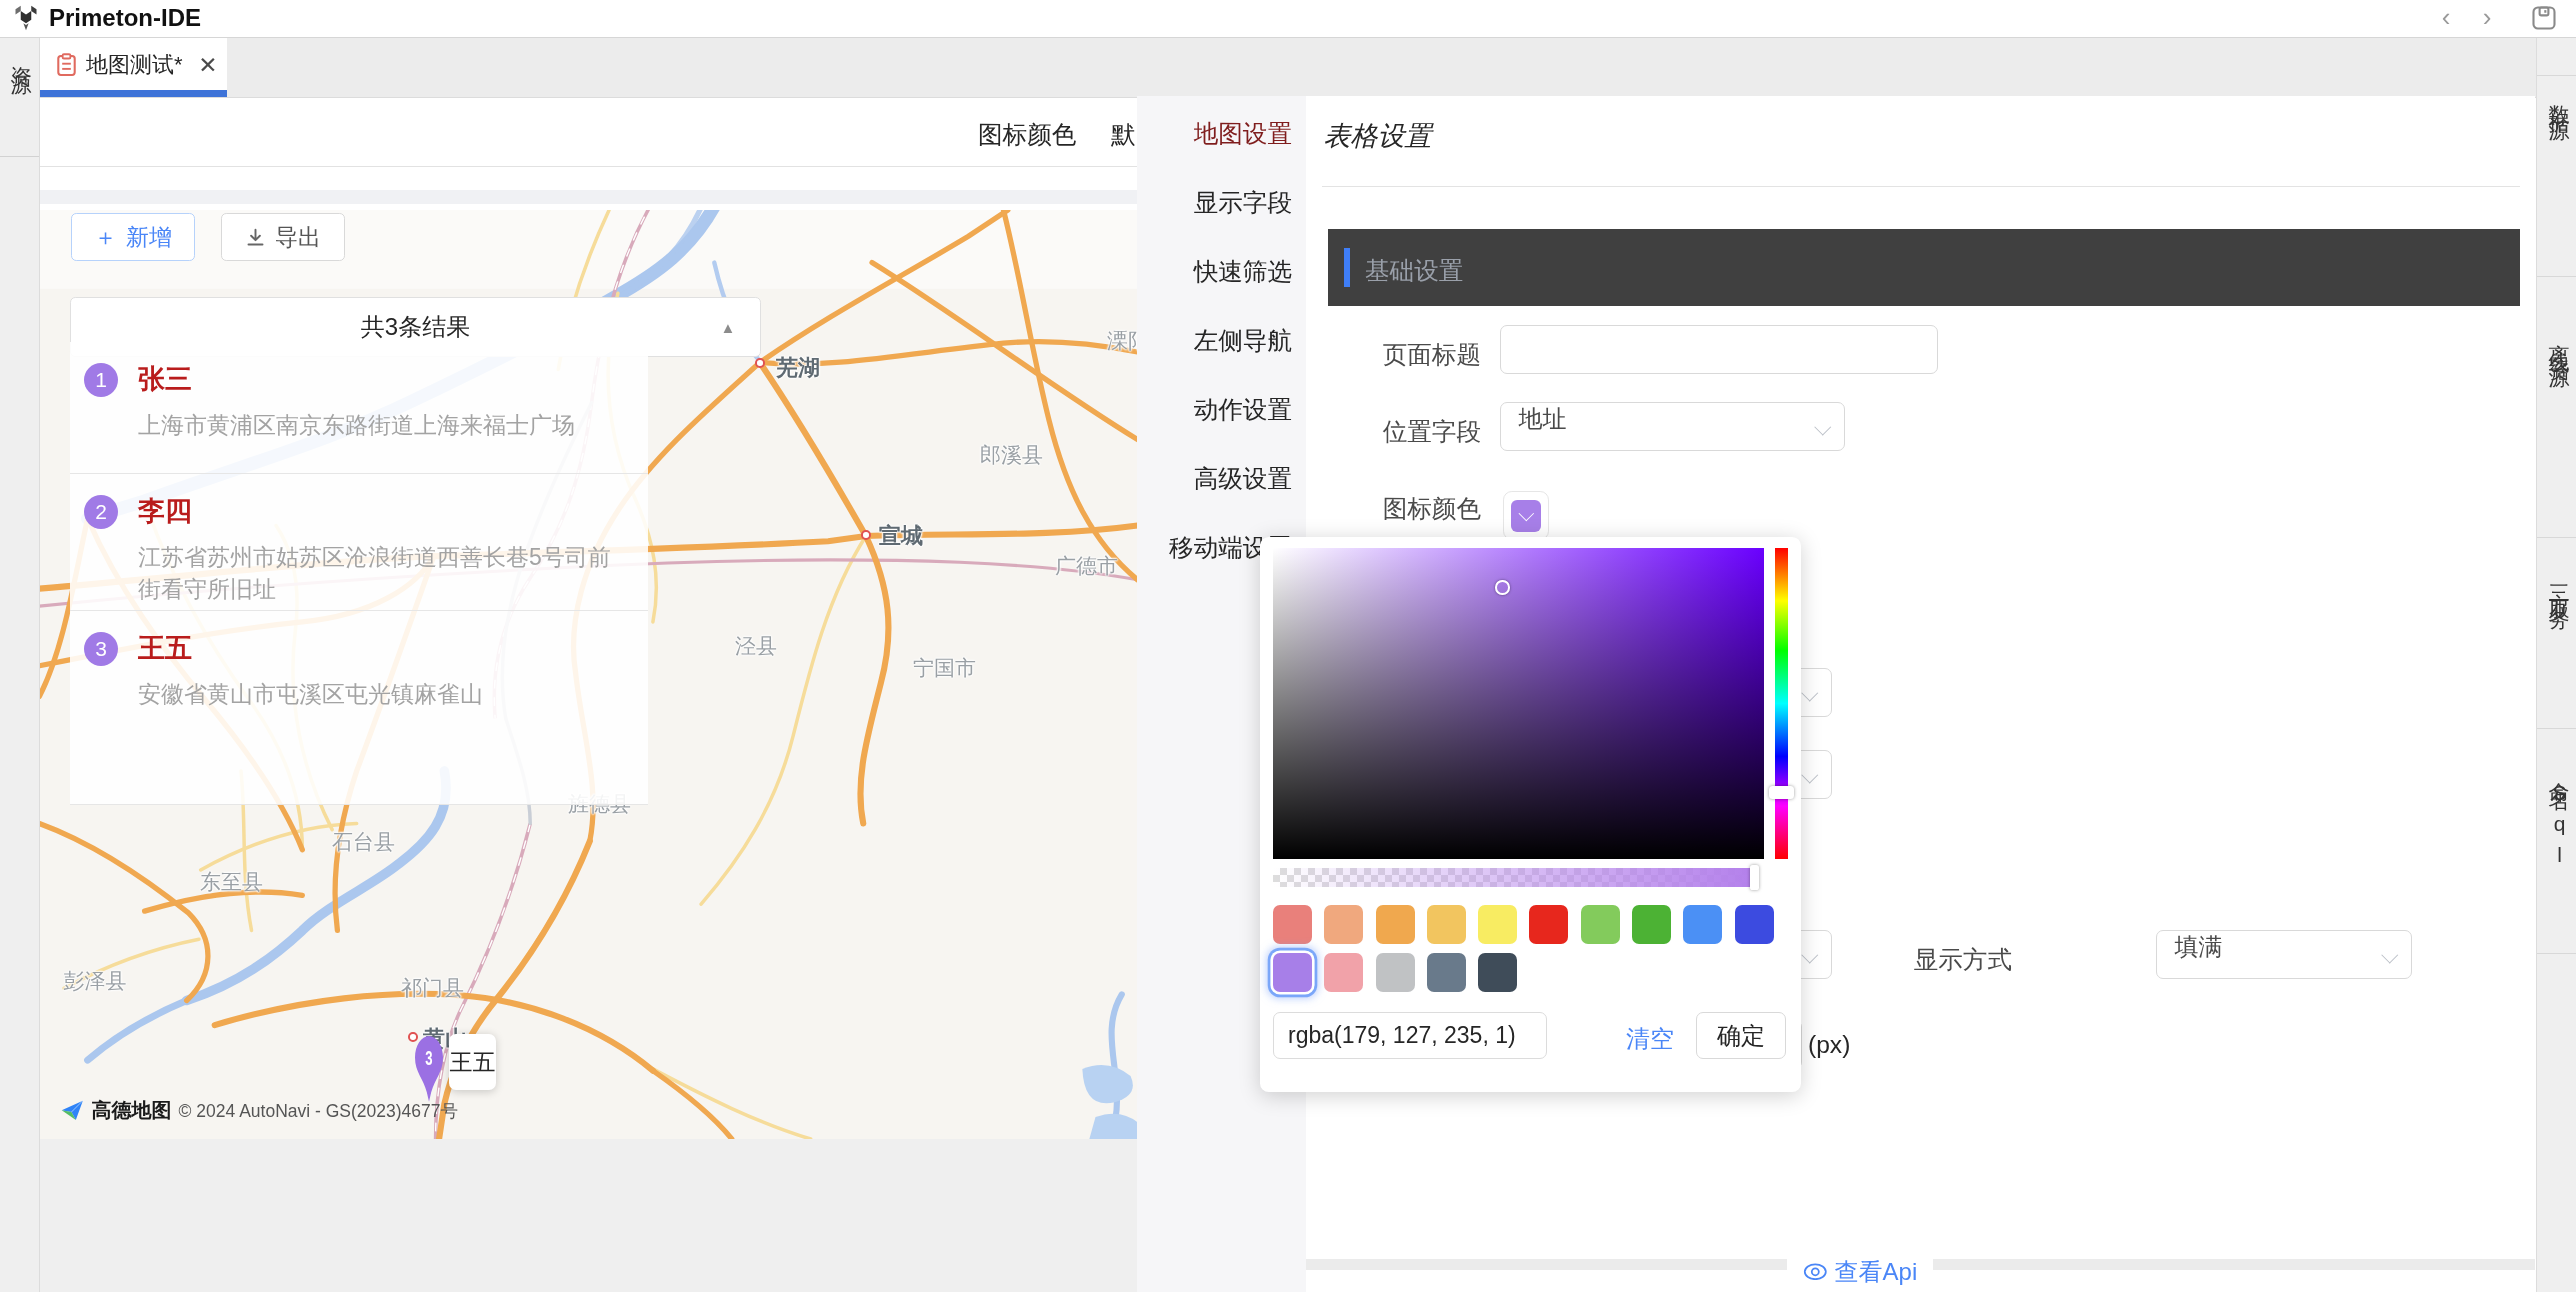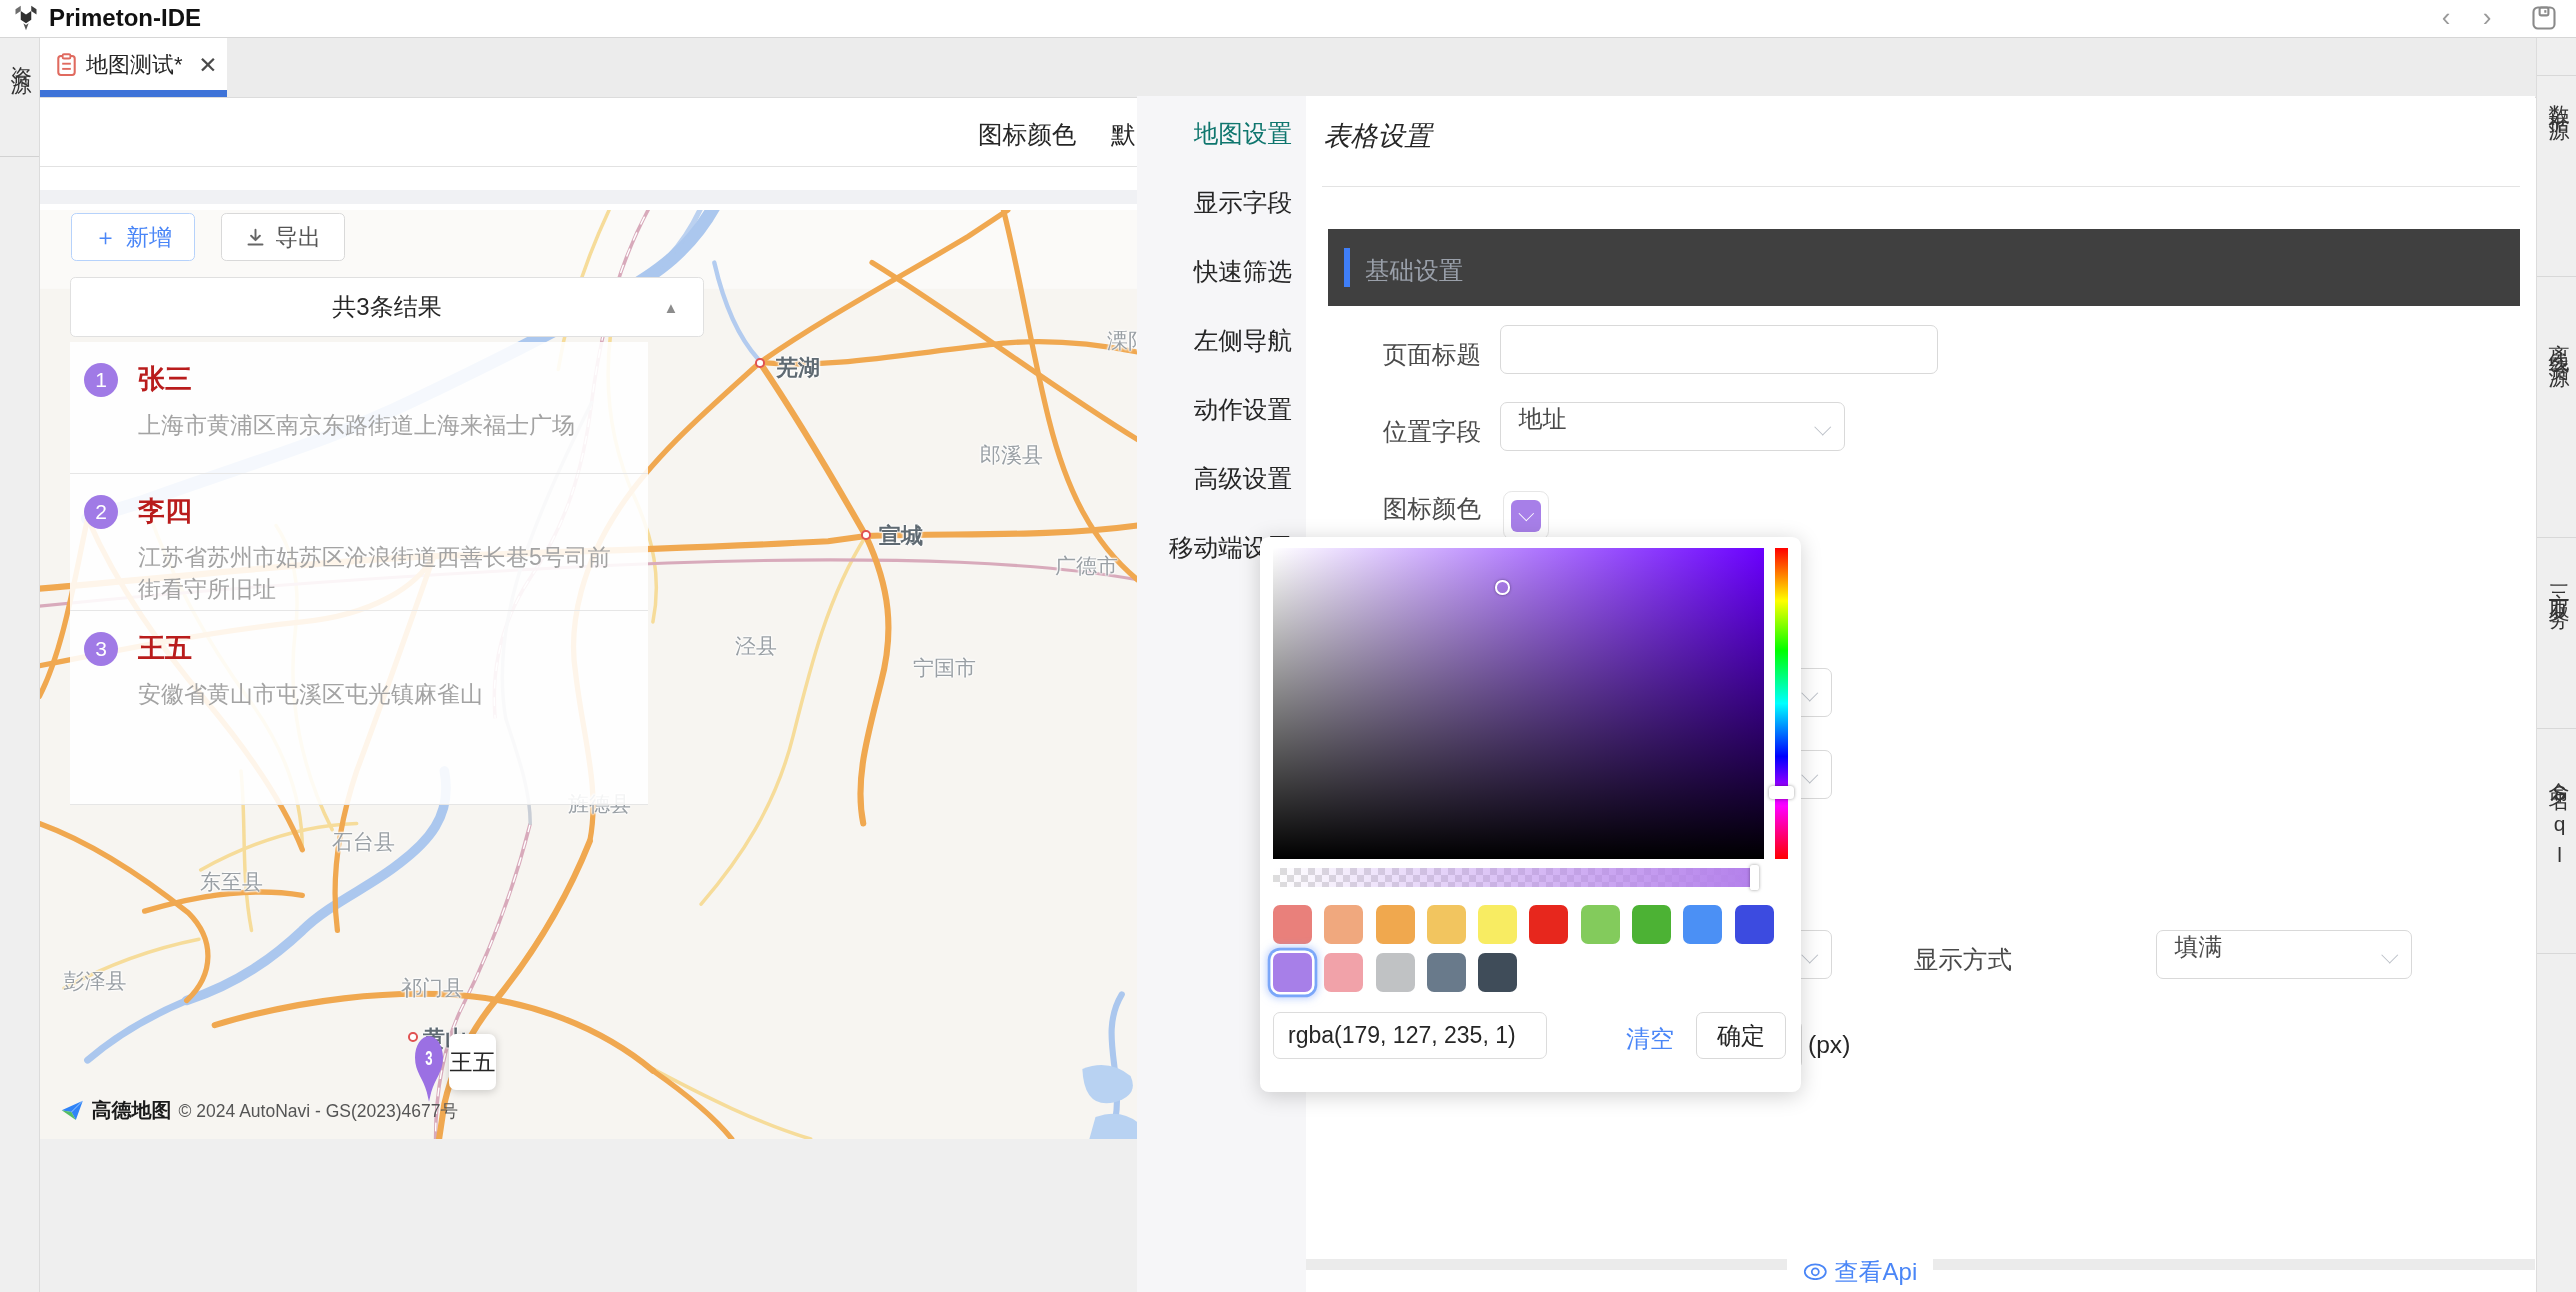--- a/index.html
+++ b/index.html
@@ -37,35 +37,35 @@
   .map-dot{position:absolute;width:9.6px;height:9.6px;border-radius:50%;background:#fff;border:2.6px solid #e05252;box-sizing:border-box;}
   .pin{position:absolute;left:376px;top:826px;width:28px;height:67px;}
   .pin-label{position:absolute;left:410px;top:824px;width:47px;height:56px;background:#fff;border-radius:7px;
              box-shadow:0 1.8px 8.8px rgba(0,0,0,.18);display:flex;align-items:center;justify-content:center;font-size:23px;color:#262626;}
   .attrib{position:absolute;left:21px;top:887px;display:flex;align-items:center;gap:7px;}
   .attrib-brand{font-size:20px;font-weight:800;color:#1a1a1a;}
   .attrib-copy{font-size:17.5px;color:#555;}
   .btn{position:absolute;height:48px;box-sizing:border-box;border-radius:5.3px;background:#fff;display:flex;align-items:center;justify-content:center;gap:8.8px;font-size:23px;cursor:pointer;}
   .btn-add{left:32px;top:117px;width:124px;border:0.9px solid #b6d2fb;color:#4a86f7;}
   .btn-export{left:182px;top:117px;width:124px;border:0.9px solid #d9d9d9;color:#555;}
-  .results{position:absolute;left:31px;top:181px;width:634px;height:60px;background:#fff;border:0.9px solid #e0e0e0;border-radius:5.3px;box-sizing:border-box;
+  .results{position:absolute;left:31px;top:201px;width:691px;height:60px;background:#fff;border:0.9px solid #e0e0e0;border-radius:5.3px;box-sizing:border-box;
            display:flex;align-items:center;justify-content:center;font-size:24px;color:#262626;cursor:pointer;}
   .results-caret{position:absolute;right:24.6px;top:21px;font-size:15px;color:#8c8c8c;}
   .rlist{position:absolute;left:31px;top:246px;width:578px;}
   .ritem{position:relative;background:rgba(255,255,255,.88);border-bottom:0.9px solid #e6e6e6;box-sizing:border-box;padding:19px 21px 0 14px;cursor:pointer;}
   .rnum{position:absolute;left:14px;top:21px;width:34px;height:34px;border-radius:50%;background:#a07ae6;color:#fff;
         display:flex;align-items:center;justify-content:center;font-size:21px;}
   .rname{margin-left:54px;font-size:27px;color:#b91c1c;font-weight:700;}
   .raddr{margin-left:54px;margin-top:12.3px;font-size:23px;line-height:32px;color:#a3a3a3;}
   .page-bottom{position:absolute;left:0;top:1043px;width:1099px;height:153px;background:#efefef;}
   
   .drawer{position:absolute;left:1137px;top:96px;width:1398px;height:1196px;background:#fff;z-index:25;}
   .dmenu{position:absolute;left:0;top:0;width:169px;height:1196px;background:#f6f6f8;}
   .dmenu-item{height:69px;box-sizing:border-box;padding:21px 14px 0 0;text-align:right;font-size:24.6px;color:#262626;white-space:nowrap;cursor:pointer;}
-  .dmenu-item.active{color:#0f766e;}
+  .dmenu-item.active{color:#7f1d1d;}
   .dcontent{position:absolute;left:169px;top:0;width:1229px;height:1196px;background:#fff;}
   .dtitle{position:absolute;left:17.5px;top:22px;font-size:27px;color:#262626;font-style:italic;}
   .ddiv{position:absolute;left:16px;top:90px;width:1198px;border-top:0.9px solid #e3e3e3;}
   .section{position:absolute;left:22px;top:133px;width:1192px;height:77px;background:#404040;}
   .section-bar{position:absolute;left:16px;top:19px;width:6.1px;height:39px;background:#3f7ef7;}
   .section-title{position:absolute;left:37px;top:24.6px;font-size:24.6px;color:#9aa0aa;}
   .flabel{position:absolute;width:140px;text-align:right;font-size:24.6px;color:#4a4a4a;white-space:nowrap;}
   .finput{position:absolute;height:49px;box-sizing:border-box;border:0.9px solid #d9d9d9;border-radius:7px;background:#fff;font-size:23px;color:#4a4a4a;padding:0 17.5px;font-family:inherit;}
   .fselect{position:absolute;height:49px;box-sizing:border-box;border:0.9px solid #d9d9d9;border-radius:7px;background:#fff;display:flex;padding:0 17.5px;font-size:24px;color:#4a4a4a;cursor:pointer;}
   .chev{position:absolute;right:16px;top:18.4px;width:10.5px;height:10.5px;border-right:1.8px solid #b9bec6;border-bottom:1.8px solid #b9bec6;transform:rotate(45deg);}

